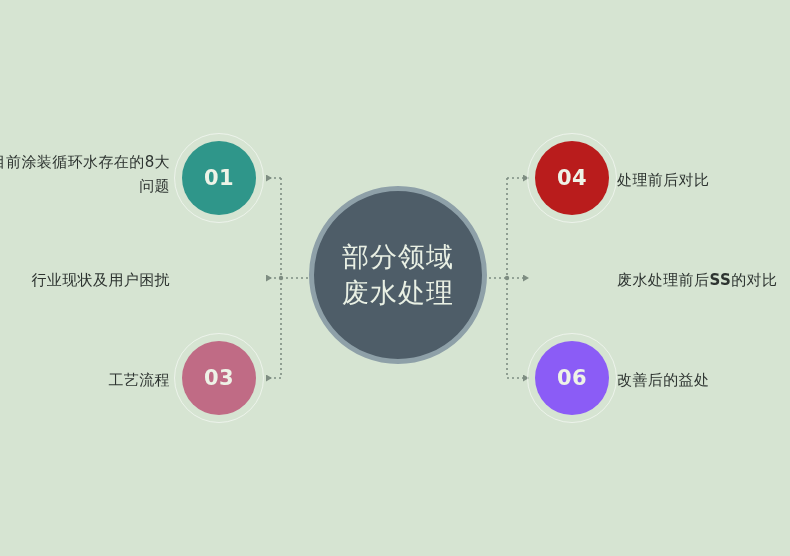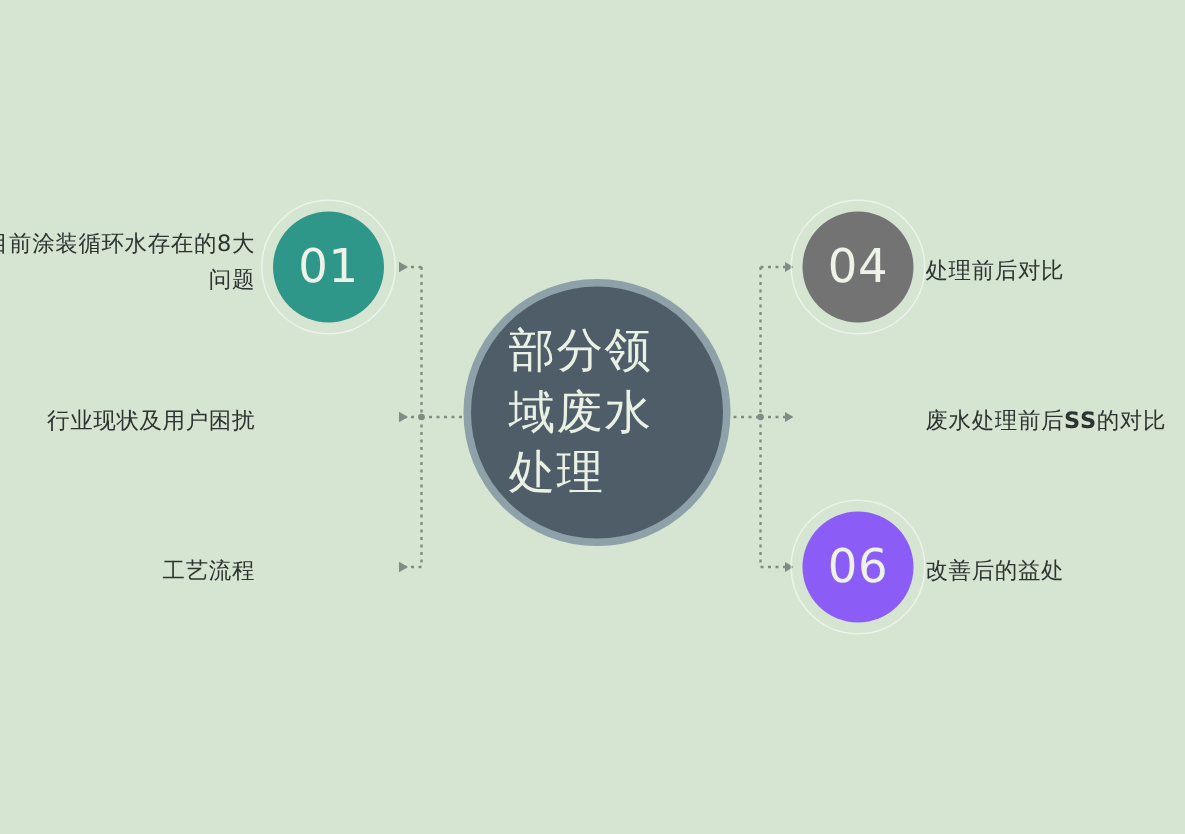--- a/index.html
+++ b/index.html
@@ -47,25 +47,25 @@
     left: -8px;
     top: -8px;
     width: 90px;
     height: 90px;
     border-radius: 50%;
     border: 1px solid rgba(255,255,255,0.55);
     box-sizing: border-box;
   }
   .node .num {
     position: relative;
-    font-size: 31px;
+    font-size: 21px;
     line-height: 1;
     letter-spacing: 0.5px;
     color: #eef3e7;
-    font-weight: 400;
+    font-weight: 700;
     font-family: "DejaVu Sans", "Liberation Sans", sans-serif;
   }
 
   .node.teal   { background: #2f968a; }
   .node.gold   { background: #d5a30b; }
   .node.rose   { background: #c06b85; }
 
   
   #node-01 { left: 182px; top: 141px; }
   #node-02 { left: 182px; top: 241px; }
@@ -84,22 +84,22 @@
     border-radius: 50%;
     background: #4e5d68;
     border: 5px solid #8ea0a8;
     box-sizing: border-box;
     display: flex;
     align-items: center;
     justify-content: center;
   }
   #hub .hub-text {
     width: 118px;
-    text-align: left;
-    font-size: 31px;
+    text-align: center;
+    font-size: 27px;
     line-height: 1.32;
     color: #e9f0e4;
     font-weight: 400;
     letter-spacing: 1px;
     font-family: "DejaVu Sans", "Liberation Sans", sans-serif;
   }
 
   
   .label {
     position: absolute;
@@ -161,23 +161,27 @@
   </div>
 
   <div class="node teal" id="node-01" style="background: rgb(47, 150, 138);">
     <span class="halo"></span>
     <span class="num">01</span>
   </div>
   <div class="label left" id="label-01">目前涂装循环水存在的8大问题</div>
 
   <div class="label left" id="label-02">行业现状及用户困扰</div>
 
+  <div class="node rose" id="node-03" style="background: rgb(192, 107, 133);">
+    <span class="halo"></span>
+    <span class="num">03</span>
+  </div>
   <div class="label left" id="label-03">工艺流程</div>
 
-  <div class="node teal" id="node-04" style="background: #737373;">
+  <div class="node teal" id="node-04" style="background: #b91c1c;">
     <span class="halo"></span>
     <span class="num">04</span>
   </div>
   <div class="label right" id="label-04">处理前后对比</div>
 
   <div class="label right" id="label-05">废水处理前后<b>SS</b>的对比</div>
 
   <div class="node rose" id="node-06" style="background: #8b5cf6;">
     <span class="halo"></span>
     <span class="num">06</span>

